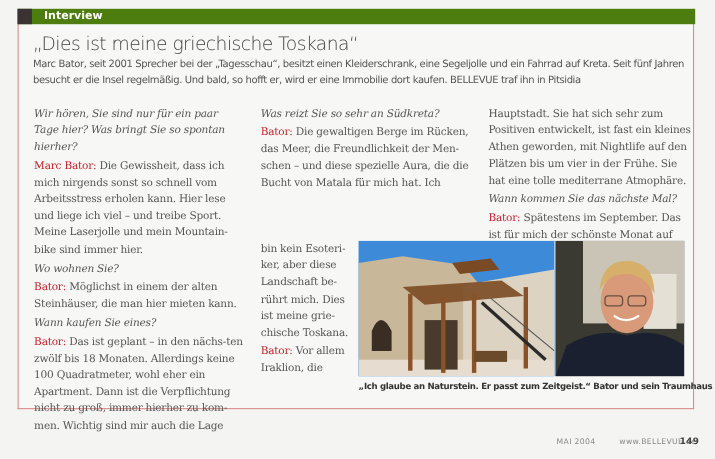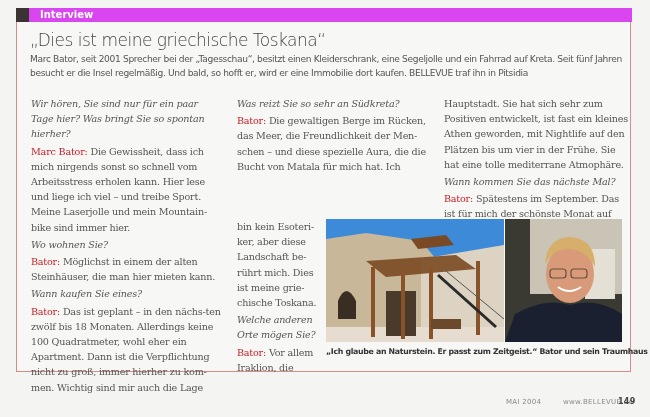--- a/index.html
+++ b/index.html
@@ -1,18 +1,18 @@
 <!DOCTYPE html>
 <html><head>
 <meta charset="utf-8">
 <style>
   html, body { margin:0; padding:0; }
   body { width:650px; height:417px; background:#f4f4f2; position:relative; overflow:hidden; font-family:"DejaVu Serif", serif; color:#4a4a4a; }
   .box { position:absolute; left:16px; top:8px; width:615px; height:364px; border:1px solid #d98a8a; border-top:none; box-sizing:border-box; background:#f7f7f5; }
-  .bar { position:absolute; left:16px; top:8px; width:616px; height:14px; background:#d946ef; }
+  .bar { position:absolute; left:16px; top:8px; width:616px; height:14px; background:#4d7c0f; }
   .bar .sq { position:absolute; left:0; top:0; width:13px; height:14px; background:#3a3233; }
   .bar .lbl { position:absolute; left:24px; top:0; font-family:"DejaVu Sans", sans-serif; font-weight:bold; font-size:10px; line-height:14px; color:#fff; }
   .title { position:absolute; left:30px; top:26px; font-family:"DejaVu Sans", sans-serif; font-size:17px; color:#444; letter-spacing:-0.5px; line-height:28px; white-space:nowrap; font-weight:300; }
   .intro { position:absolute; left:30px; top:53px; width:600px; font-family:"DejaVu Sans", sans-serif; font-size:9.1px; line-height:13.5px; color:#555; letter-spacing:-0.35px; }
   .col { position:absolute; font-size:9.6px; line-height:15.2px; color:#555; letter-spacing:-0.2px; }
   .col p { margin:0 0 2px 0; }
   .q { font-style:italic; color:#555; }
   .sp { color:#c8202a; }
   .c1 { left:31px; top:96px; width:192px; }
   .c2 { left:237px; top:96px; width:193px; }
@@ -45,21 +45,20 @@
   <p><span class="sp">Bator:</span><span> Das ist geplant – in den nächs-ten zwölf bis 18 Monaten. Allerdings keine 100 Quadratmeter, wohl eher ein Apartment. Dann ist die Verpflichtung nicht zu groß, immer hierher zu kom-men. Wichtig sind mir auch die Lage</span></p>
 </div>
 
 <div class="col c2">
   <p class="q">Was reizt Sie so sehr an Südkreta?</p>
   <p><span class="sp">Bator:</span><span> Die gewaltigen Berge im Rücken, das Meer, die Freundlichkeit der Men-schen – und diese spezielle Aura, die die Bucht von Matala für mich hat. Ich</span></p>
 </div>
 
 <div class="col c2b">
   <p>bin kein Esoteri-ker, aber diese Landschaft be-rührt mich. Dies ist meine grie-chische Toskana.</p>
-  <p class="q">Welche anderen Orte mögen Sie?</p>
   <p><span class="sp">Bator:</span><span> Vor allem Iraklion, die</span></p>
 </div>
 
 <div class="col c3">
   <p>Hauptstadt. Sie hat sich sehr zum Positiven entwickelt, ist fast ein kleines Athen geworden, mit Nightlife auf den Plätzen bis um vier in der Frühe. Sie hat eine tolle mediterrane Atmophäre.</p>
   <p class="q">Wann kommen Sie das nächste Mal?</p>
   <p><span class="sp">Bator:</span><span> Spätestens im September. Das ist für mich der schönste Monat auf Kreta.</span></p>
 </div>
 
 <div class="photo-house" title="Stone house with wooden pergola and staircase">

